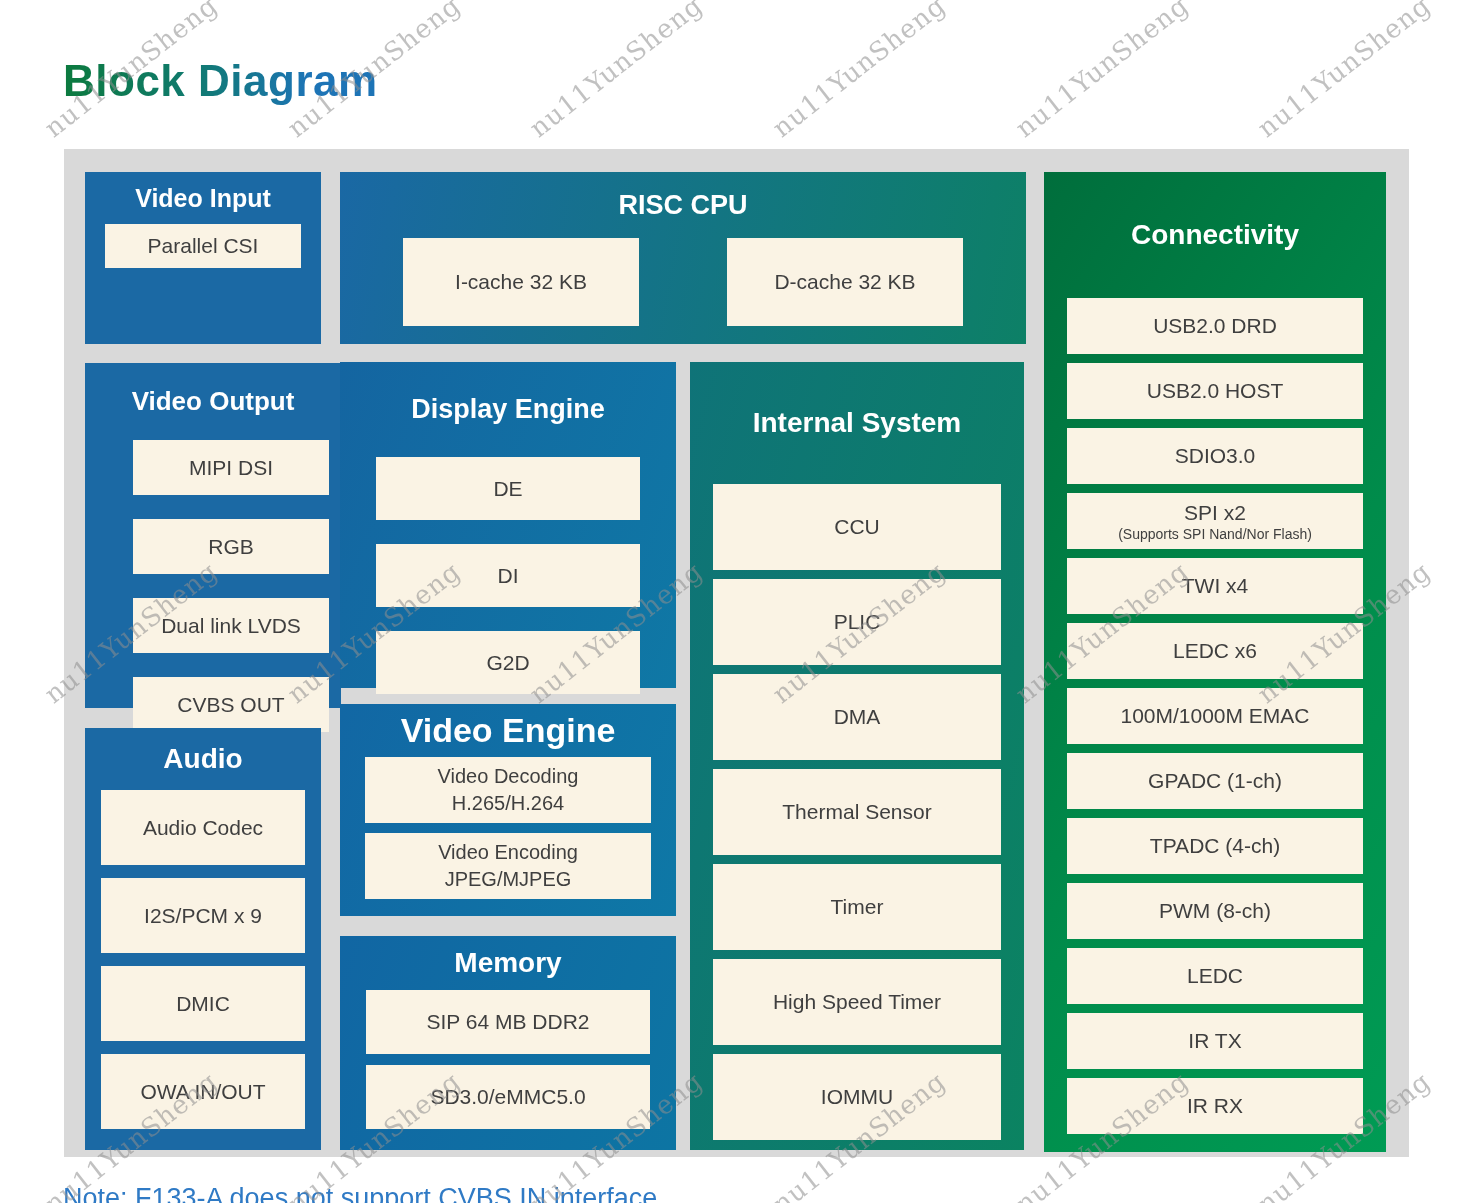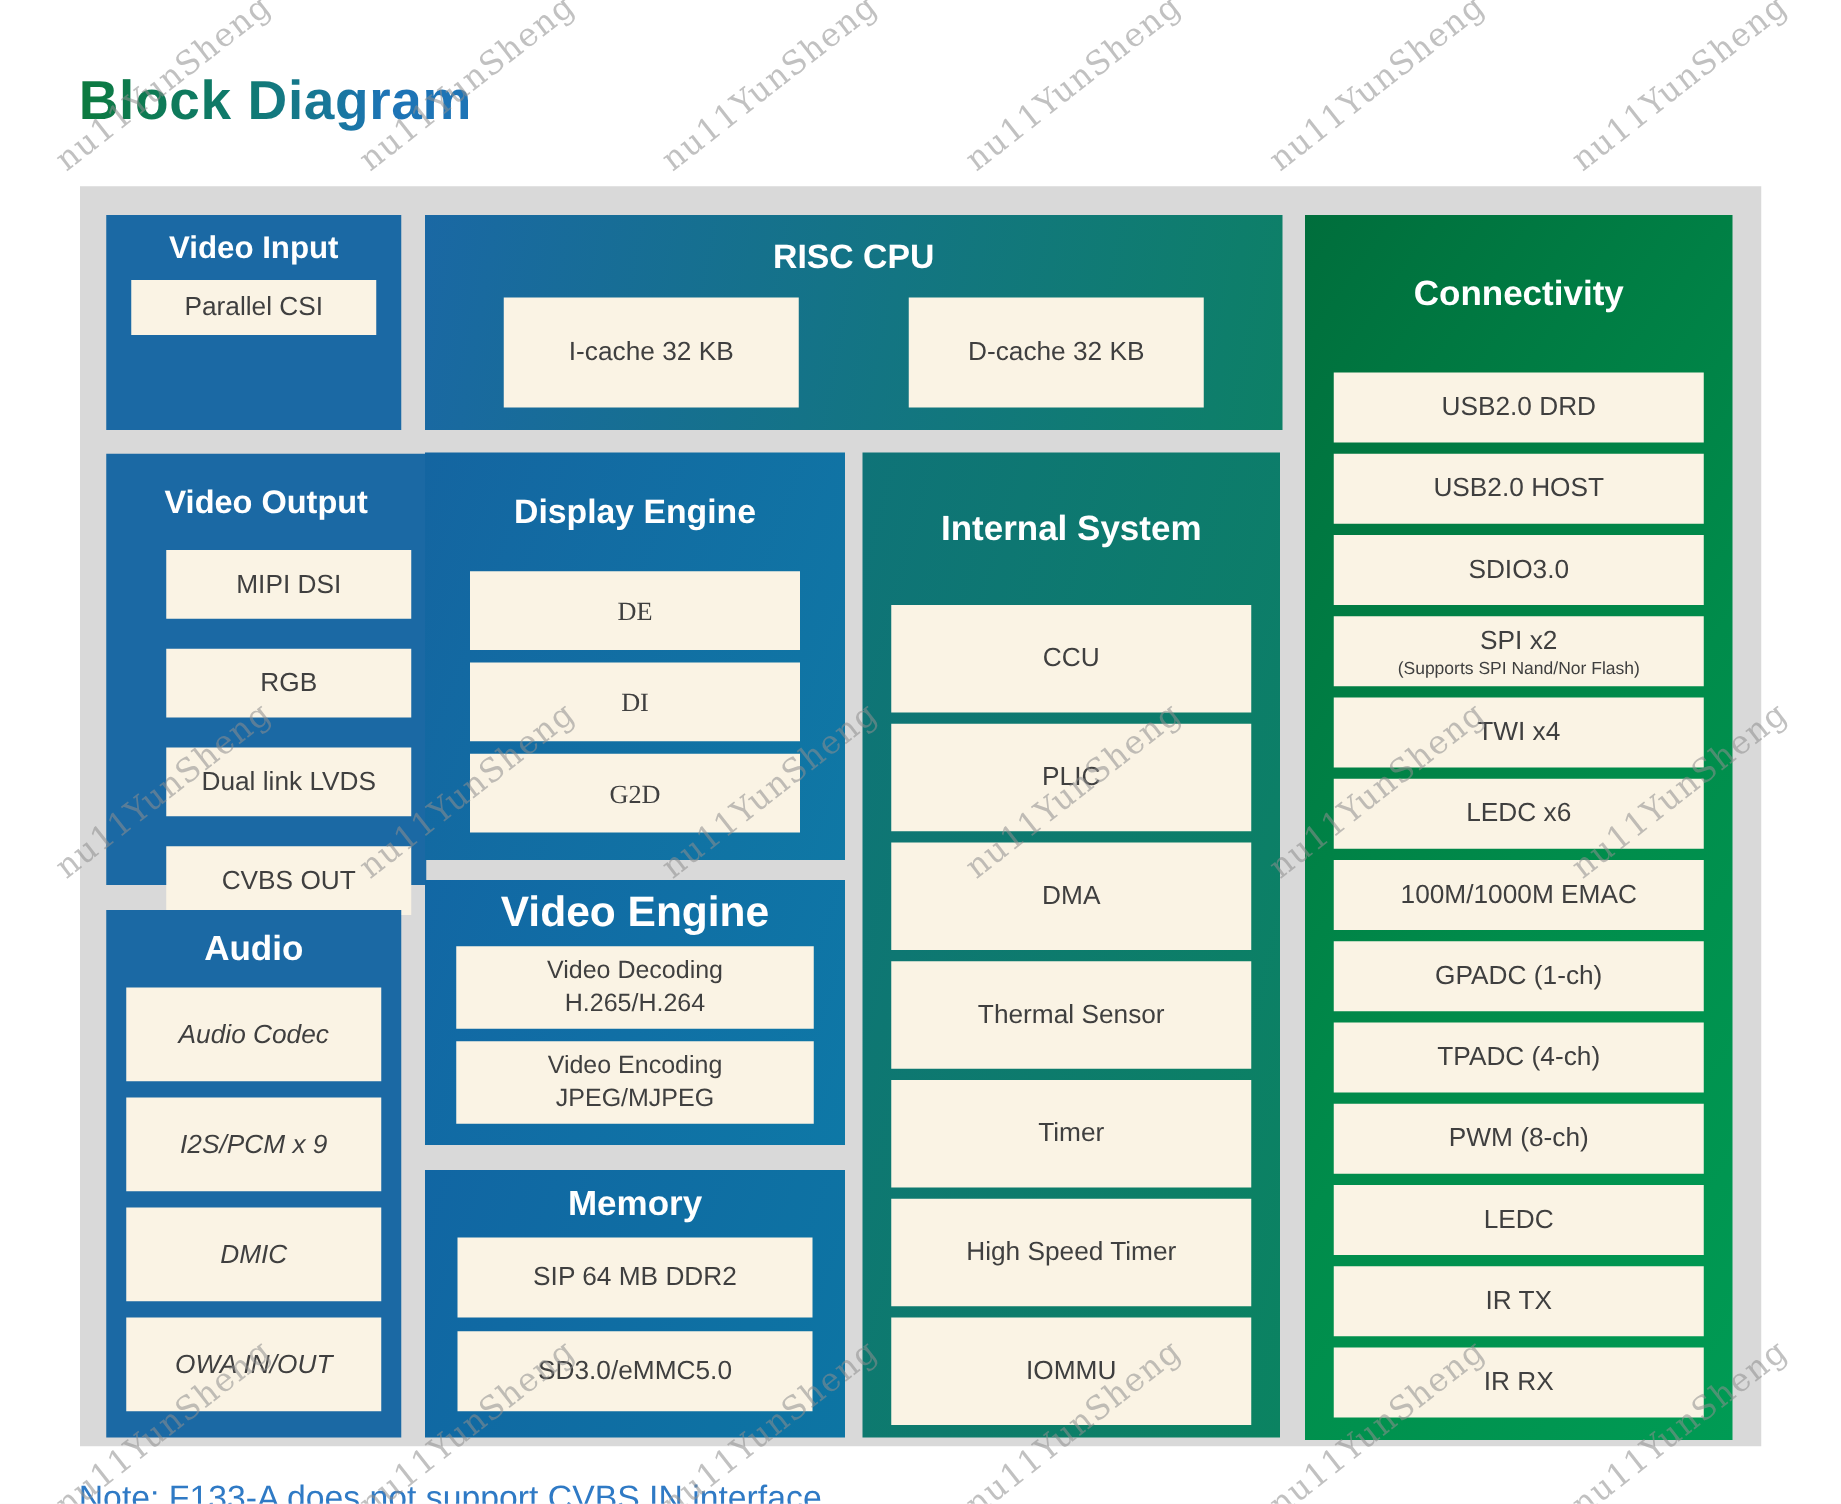--- a/index.html
+++ b/index.html
@@ -37,34 +37,34 @@
   #sec-video-input .items{padding:0 20px; row-gap:13px;}
   #sec-video-input .item{height:44px;}
 
   #sec-video-output{left:21px; top:214px; width:256px; height:345px; background:#1b69a4;}
   #sec-video-output .sec-title{height:77px; font-size:26px;}
   #sec-video-output .items{padding:0 12px; row-gap:24px;margin-left:36px;}
   #sec-video-output .item{height:55px;}
 
   #sec-audio{left:21px; top:579px; width:236px; height:422px; background:#1b69a4;}
   #sec-audio .sec-title{height:62px; font-size:28px;}
-  #sec-audio .items{padding:0 16px; row-gap:13px;font-style:italic;}
+  #sec-audio .items{padding:0 16px; row-gap:13px;}
   #sec-audio .item{height:75px;}
 
   
   #sec-risc-cpu{left:276px; top:23px; width:686px; height:172px;
     background:linear-gradient(100deg,#1a68a4 0%,#0d8066 100%);}
   #sec-risc-cpu .sec-title{height:66px;}
   #sec-risc-cpu .items{flex-direction:row; justify-content:space-between; padding:0 63px; align-items:flex-start;}
   #sec-risc-cpu .item{width:236px; height:88px;}
 
   #sec-display-engine{left:276px; top:213px; width:336px; height:326px;
     background:linear-gradient(110deg,#1465a1,#0f78a5);}
   #sec-display-engine .sec-title{height:95px;}
-  #sec-display-engine .items{padding:0 36px; row-gap:10px;font-family:Liberation Serif, serif;}
+  #sec-display-engine .items{padding:0 36px; row-gap:24px;}
   #sec-display-engine .item{height:63px;}
 
   #sec-video-engine{left:276px; top:555px; width:336px; height:212px;
     background:linear-gradient(110deg,#1267a4,#0e78a6);}
   #sec-video-engine .sec-title{height:53px; font-size:34px;text-align:center;}
   #sec-video-engine .items{padding:0 25px; row-gap:10px;}
   #sec-video-engine .item{height:66px;}
   #sec-video-engine .item-label,#sec-video-engine .item-sub{font-size:20px; line-height:27px;}
 
   #sec-memory{left:276px; top:787px; width:336px; height:214px;

